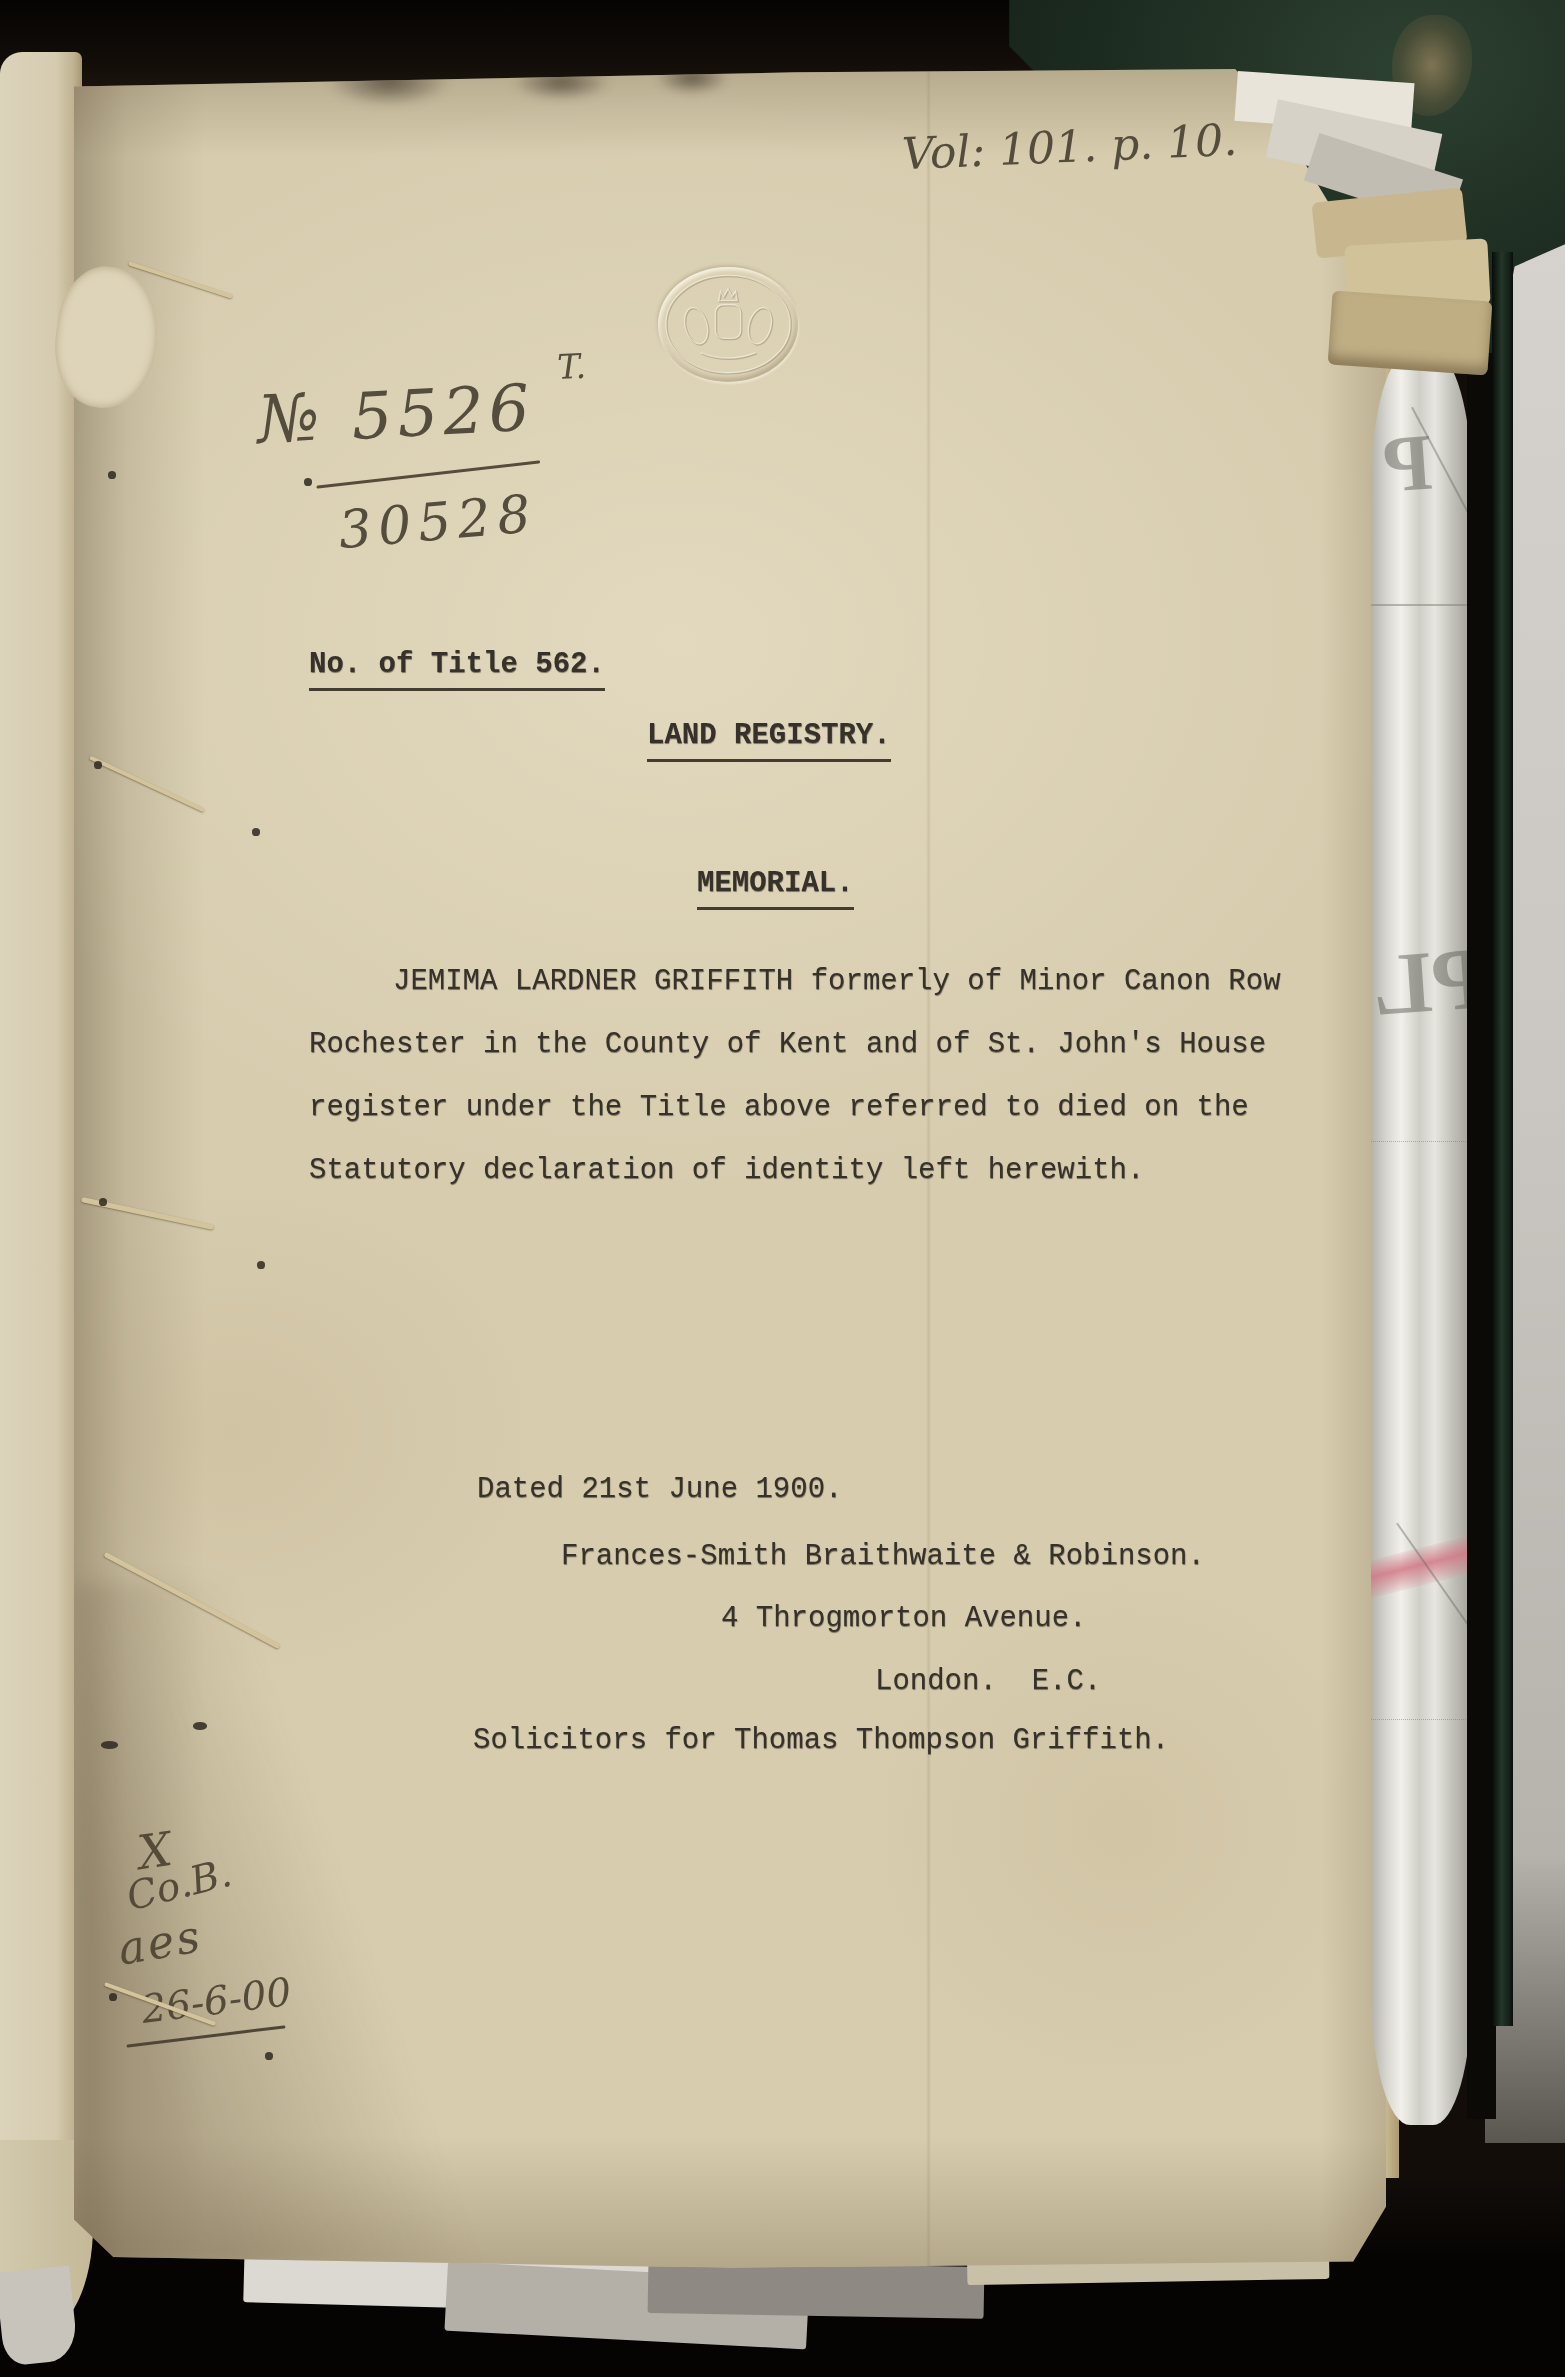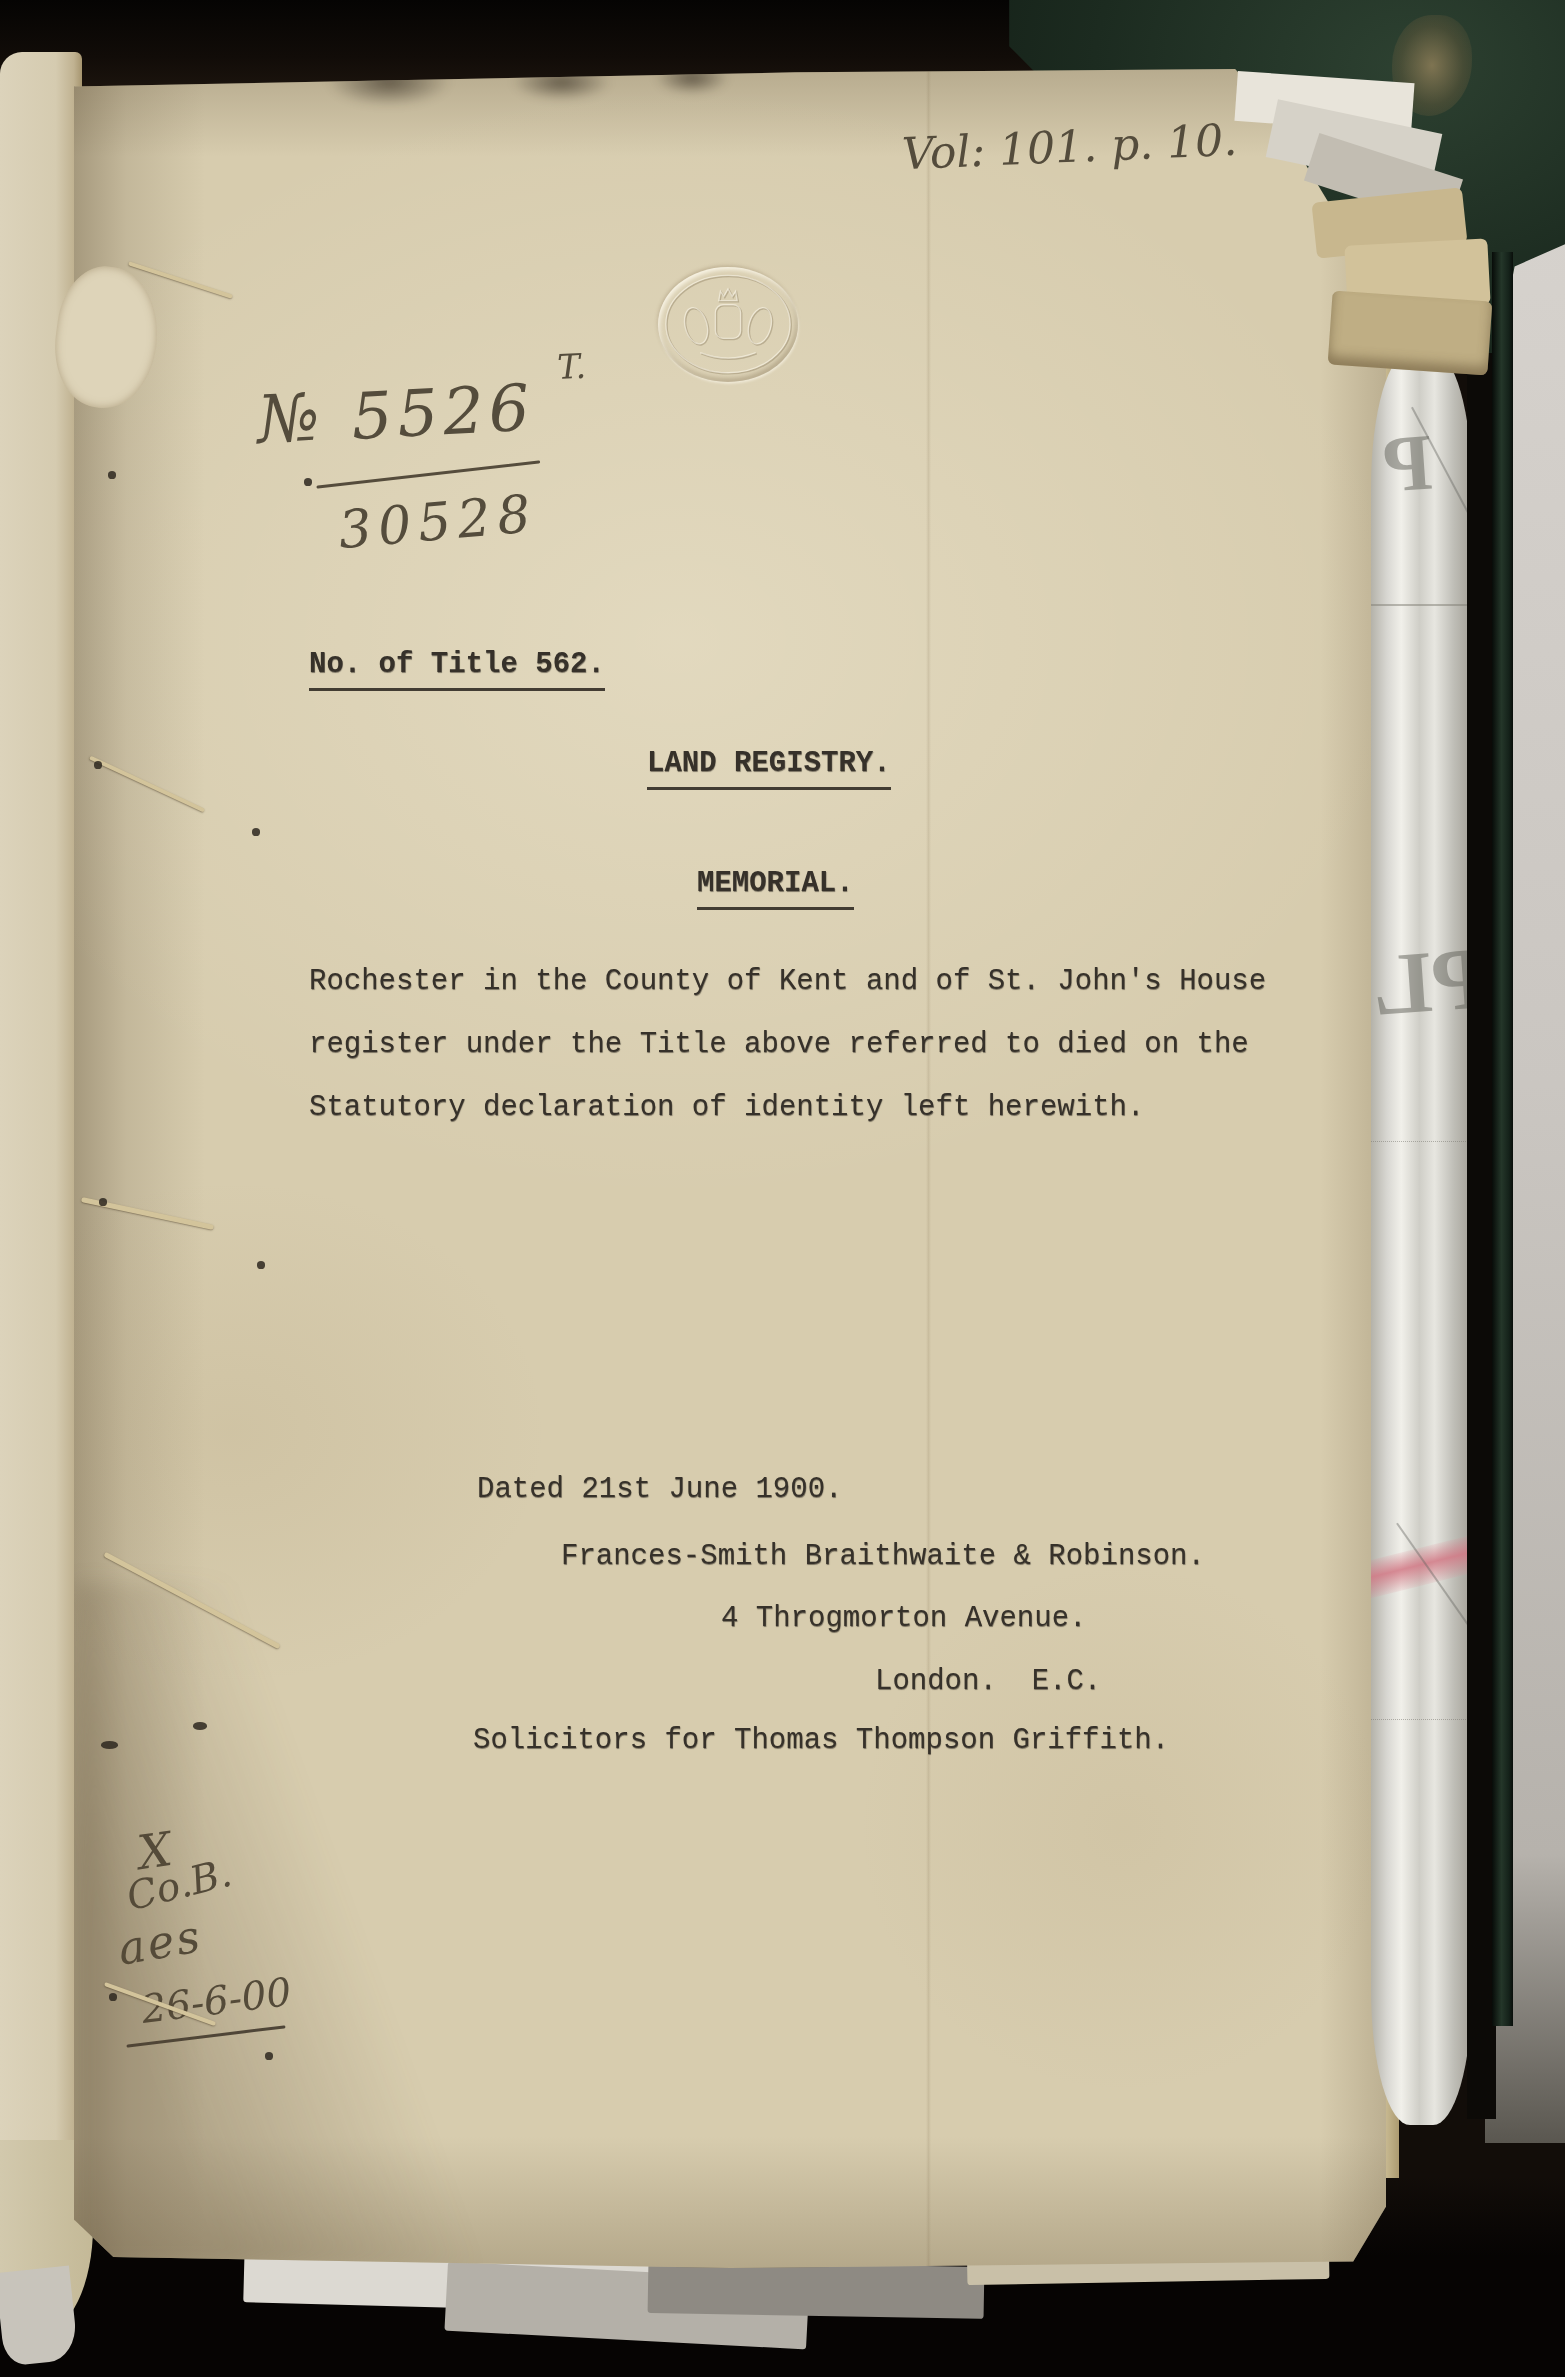--- a/index.html
+++ b/index.html
@@ -163,24 +163,25 @@
 
     <div class="abs" style="left:181px;top:289px;width:387px;height:278px;transform:rotate(-3deg);">
       <span class="abs hand" style="left:6.7px;top:13.5px;font-size:66px;letter-spacing:3.4px;">№</span>
       <span class="abs hand" style="left:101px;top:17px;font-size:64px;letter-spacing:5px;">5526</span>
       <span class="abs hand" style="left:309px;top:-5px;font-size:34px;">T.</span>
       <div class="abs" style="left:62px;top:114px;width:225px;height:2.5px;background:#554c3c;transform:rotate(-3.5deg);border-radius:1.7px;"></div>
       <span class="abs hand" style="left:82px;top:133px;font-size:52px;letter-spacing:6.7px;transform:rotate(-2deg);">30528</span>
     </div>
 
     <div class="abs tw tw-u" style="left:235px;top:579px;">No. of Title 562.</div>
-    <div class="abs tw tw-u" style="left:573px;top:678px;">LAND REGISTRY.</div>
+    <div class="abs tw tw-u" style="left:573px;top:650px;">LAND REGISTRY.</div>
     <div class="abs tw tw-u" style="left:623px;top:777px;margin-top:21px;">MEMORIAL.</div>
 
     <div class="abs" style="left:235px;top:896px;width:1043px;">
+      <div class="tw bodyline indent">JEMIMA LARDNER GRIFFITH formerly of Minor Canon Row</div>
       <div class="tw bodyline">Rochester in the County of Kent and of St. John's House</div>
       <div class="tw bodyline">register under the Title above referred to died on the</div>
       <div class="tw bodyline">Statutory declaration of identity left herewith.</div>
     </div>
 
     <div class="abs tw" style="left:403px;top:1404px;">Dated 21st June 1900.</div>
     <div class="abs tw" style="left:487px;top:1471px;">Frances-Smith Braithwaite &amp; Robinson.</div>
     <div class="abs tw" style="left:647px;top:1533px;">4 Throgmorton Avenue.</div>
     <div class="abs tw" style="left:801px;top:1596px;">London.  E.C.</div>
     <div class="abs tw" style="left:399px;top:1655px;">Solicitors for Thomas Thompson Griffith.</div>

